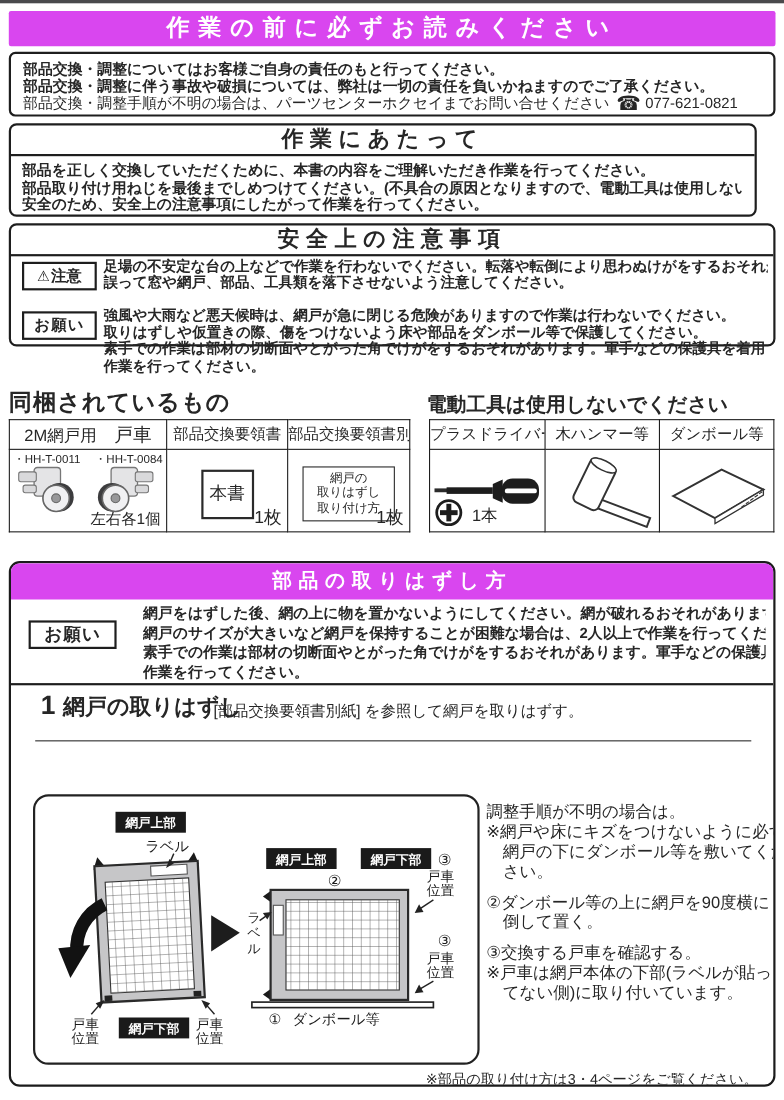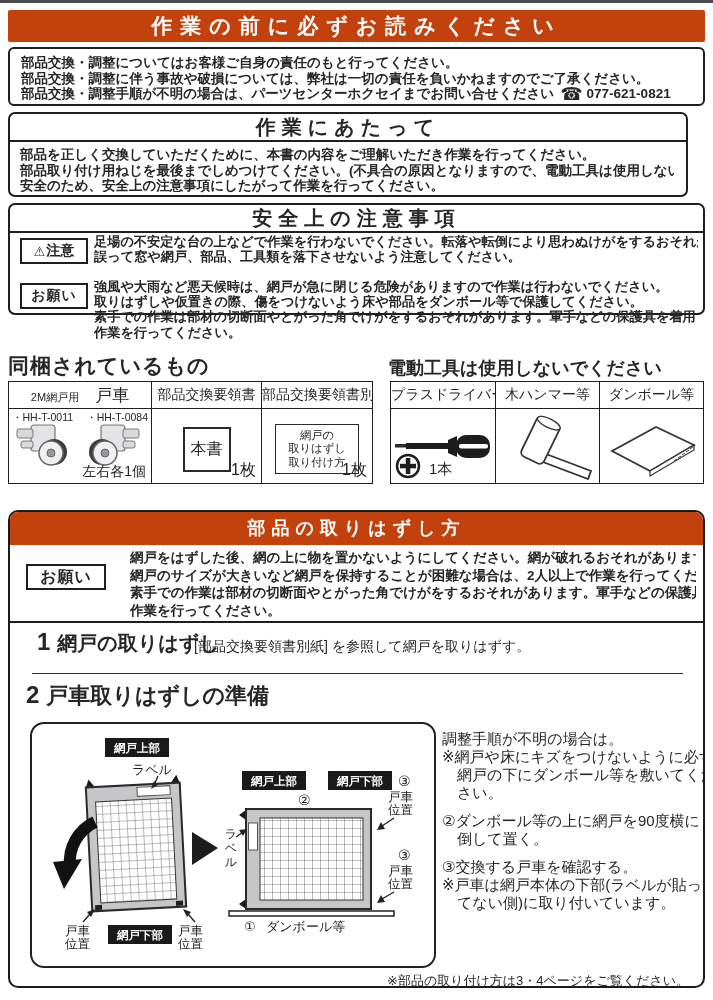--- a/index.html
+++ b/index.html
@@ -3,28 +3,28 @@
 <meta charset="utf-8">
 <style>
 * { margin:0; padding:0; box-sizing:border-box; }
 html,body { background:#ffffff; }
 .page {
   position:relative; width:713px; height:1000px; background:#fff;
   font-family:"Liberation Sans","DejaVu Sans",sans-serif; color:#262626; overflow:hidden;
 }
 .abs { position:absolute; }
 
-.bar { background:#c2410c; color:#fff; font-weight:bold; text-align:center; }
+.bar { background:#d946ef; color:#fff; font-weight:bold; text-align:center; }
 .rbox { border:2px solid #1e1e1e; border-radius:7px; background:#fff; }
 .box-title {
   height:28px; line-height:27px; border-bottom:2px solid #1e1e1e;
   font-size:20px; font-weight:bold; text-align:center; letter-spacing:6px;
 }
 .bl { font-size:13.5px; line-height:15.6px; white-space:nowrap; overflow:hidden;font-weight:bold; }
-.bold { font-weight:bold; }
+.bold { font-weight:normal; }
 .badge {
   border:2px solid #1e1e1e; background:#fff; font-weight:bold; text-align:center;
   display:flex; align-items:center; justify-content:center;
 }
 
 .top-scan { left:0; top:0; width:713px; height:3px; background:#4a4a4c; }
 .s1-bar { left:8px; top:10px; width:697px; height:32px; line-height:32px; font-size:21px; letter-spacing:8px; border-radius:2px; }
 .s1-box { left:8px; top:47px; width:697px; height:59px; border-radius:6px; padding:6px 11px 0 11px; }
 .phone-ic { font-size:18px; margin:0 4px 0 6px; vertical-align:-2px; }
 
@@ -40,21 +40,21 @@
 .s3-onegai-text { left:84px; top:74px; width:604px; }
 
 .inc-title { left:8px; top:352px; font-size:21px; font-weight:bold; letter-spacing:1px; }
 .prep-title { left:388px; top:356px; font-size:18px; font-weight:bold; }
 .ptable { border-collapse:collapse; table-layout:fixed; }
 .inc-table { left:8px; top:381px; width:364px; }
 .prep-table { left:390px; top:381px; width:313px; }
 .ptable td { border:1.8px solid #1e1e1e; text-align:center; vertical-align:middle; overflow:hidden; }
 .ptable .hd td { height:27px; font-size:14px; white-space:nowrap; }
 .ptable .bd td { height:75px; position:relative; }
-.hd-small { font-size:11px; margin-right:16px; }
+.hd-small { font-size:15px; margin-right:16px; }
 .hd-big { font-size:17px; }
 .pn-row { position:absolute; left:3px; right:3px; top:2px; display:flex; justify-content:space-between; font-size:10.5px; white-space:nowrap; }
 .roller-wrap { position:absolute; left:6px; top:14px; }
 .qty-br { position:absolute; right:5px; bottom:2px; font-size:14px; white-space:nowrap; }
 .qty-big { font-size:16px; }
 .honsho-box { width:48px; height:45px; border:2px solid #2a2a2a; margin:7px auto 0 auto; display:flex; align-items:center; justify-content:center; font-size:16px;text-align:center; }
 .bessi-box { width:84px; height:50px; border:1.5px solid #2a2a2a; margin:5px auto 0 auto; padding-top:4px; font-size:11.3px; line-height:13.8px; }
 .tool-svg { display:block; margin:2px auto 0 auto; }
 .prep-qty { position:absolute; left:38px; bottom:4px; font-size:15px; }
 
@@ -244,23 +244,20 @@
       <div class="bl">作業を行ってください。</div>
     </div>
     <div class="rm-div1"></div>
 
     <div class="rm-step1">
       <span class="stepno">1</span><span class="steptitle1">網戸の取りはずし</span>
     </div>
     <div class="rm-step1-ref">[部品交換要領書別紙] を参照して網戸を取りはずす。</div>
     <div class="rm-div2"></div>
 
-    <div class="rm-step2">
-      <span class="stepno">2</span><span class="steptitle2">戸車取りはずしの準備</span>
-    </div>
 
     <div class="rm-panel">
       <svg width="402" height="242" viewBox="0 0 402 242">
         <defs>
           <pattern id="g8" width="8" height="8" patternUnits="userSpaceOnUse">
             <path d="M 8 0 H 0 V 8" fill="none" stroke="#555" stroke-width="0.8"></path>
           </pattern>
         </defs>
 
         <g transform="rotate(-3 104 123)">

